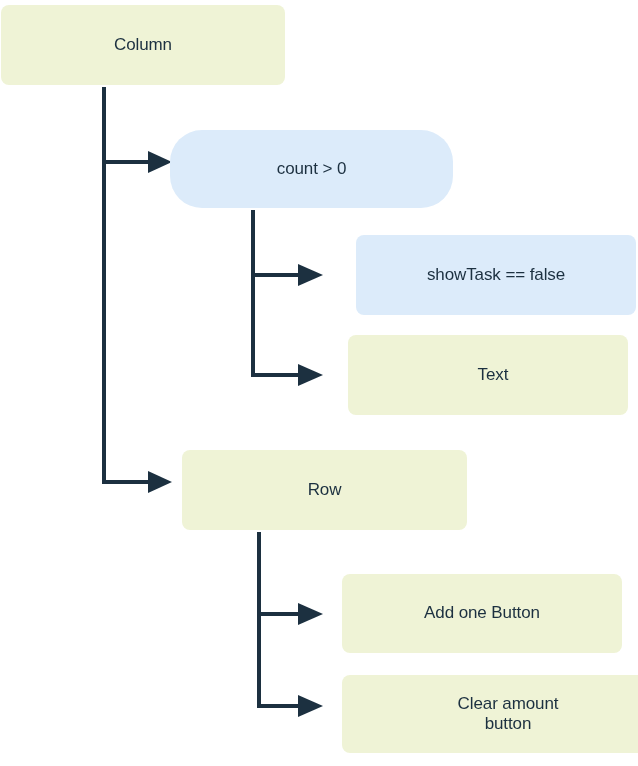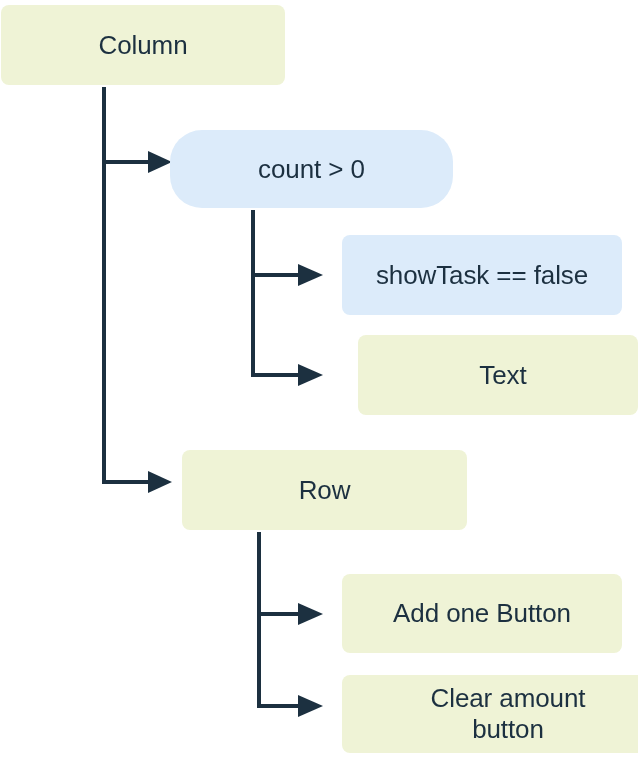--- a/index.html
+++ b/index.html
@@ -20,21 +20,21 @@
   }
   .node {
     position: absolute;
     box-sizing: border-box;
     border-radius: 8px;
     display: flex;
     align-items: center;
     justify-content: center;
     text-align: center;
     color: #1c3040;
-    font-size: 26px;
+    font-size: 17px;
     font-weight: 400;
     line-height: 1.18;
     letter-spacing: -0.1px;
     padding: 4px 10px;
     white-space: pre-line;
     user-select: none;
   }
   .node.leafy { background: #eff3d6; }
   .node.sky   { background: #dcebfa; }
 
@@ -90,23 +90,23 @@
     <g>
       <polyline points="259,614 259,706 302,706"></polyline>
       <polygon points="298,695 323,706 298,717"></polygon>
     </g>
   </svg>
 
   <div class="node leafy" style="left:1px; top:5px; width:284px; height:80px;">Column</div>
 
   <div class="node sky" style="left:170px; top:130px; width:283px; height:78px;border-radius:32px;">count &gt; 0</div>
 
-  <div class="node sky" style="left:342px; top:235px; width:280px; height:80px;">showTask == false</div>
+  <div class="node sky" style="left:356px; top:235px; width:280px; height:80px;">showTask == false</div>
 
-  <div class="node leafy" style="left:358px; top:335px; width:280px; height:80px;padding-left:20px;">Text</div>
+  <div class="node leafy" style="left:348px; top:335px; width:280px; height:80px;padding-left:20px;">Text</div>
 
   <div class="node leafy" style="left:182px; top:450px; width:285px; height:80px;">Row</div>
 
   <div class="node leafy" style="left:342px; top:574px; width:280px; height:79px;">Add one Button</div>
 
   <div class="node leafy" style="left:342px; top:675px; width:332px; height:78px;">Clear amount
 button</div>
 
 </div>
 

